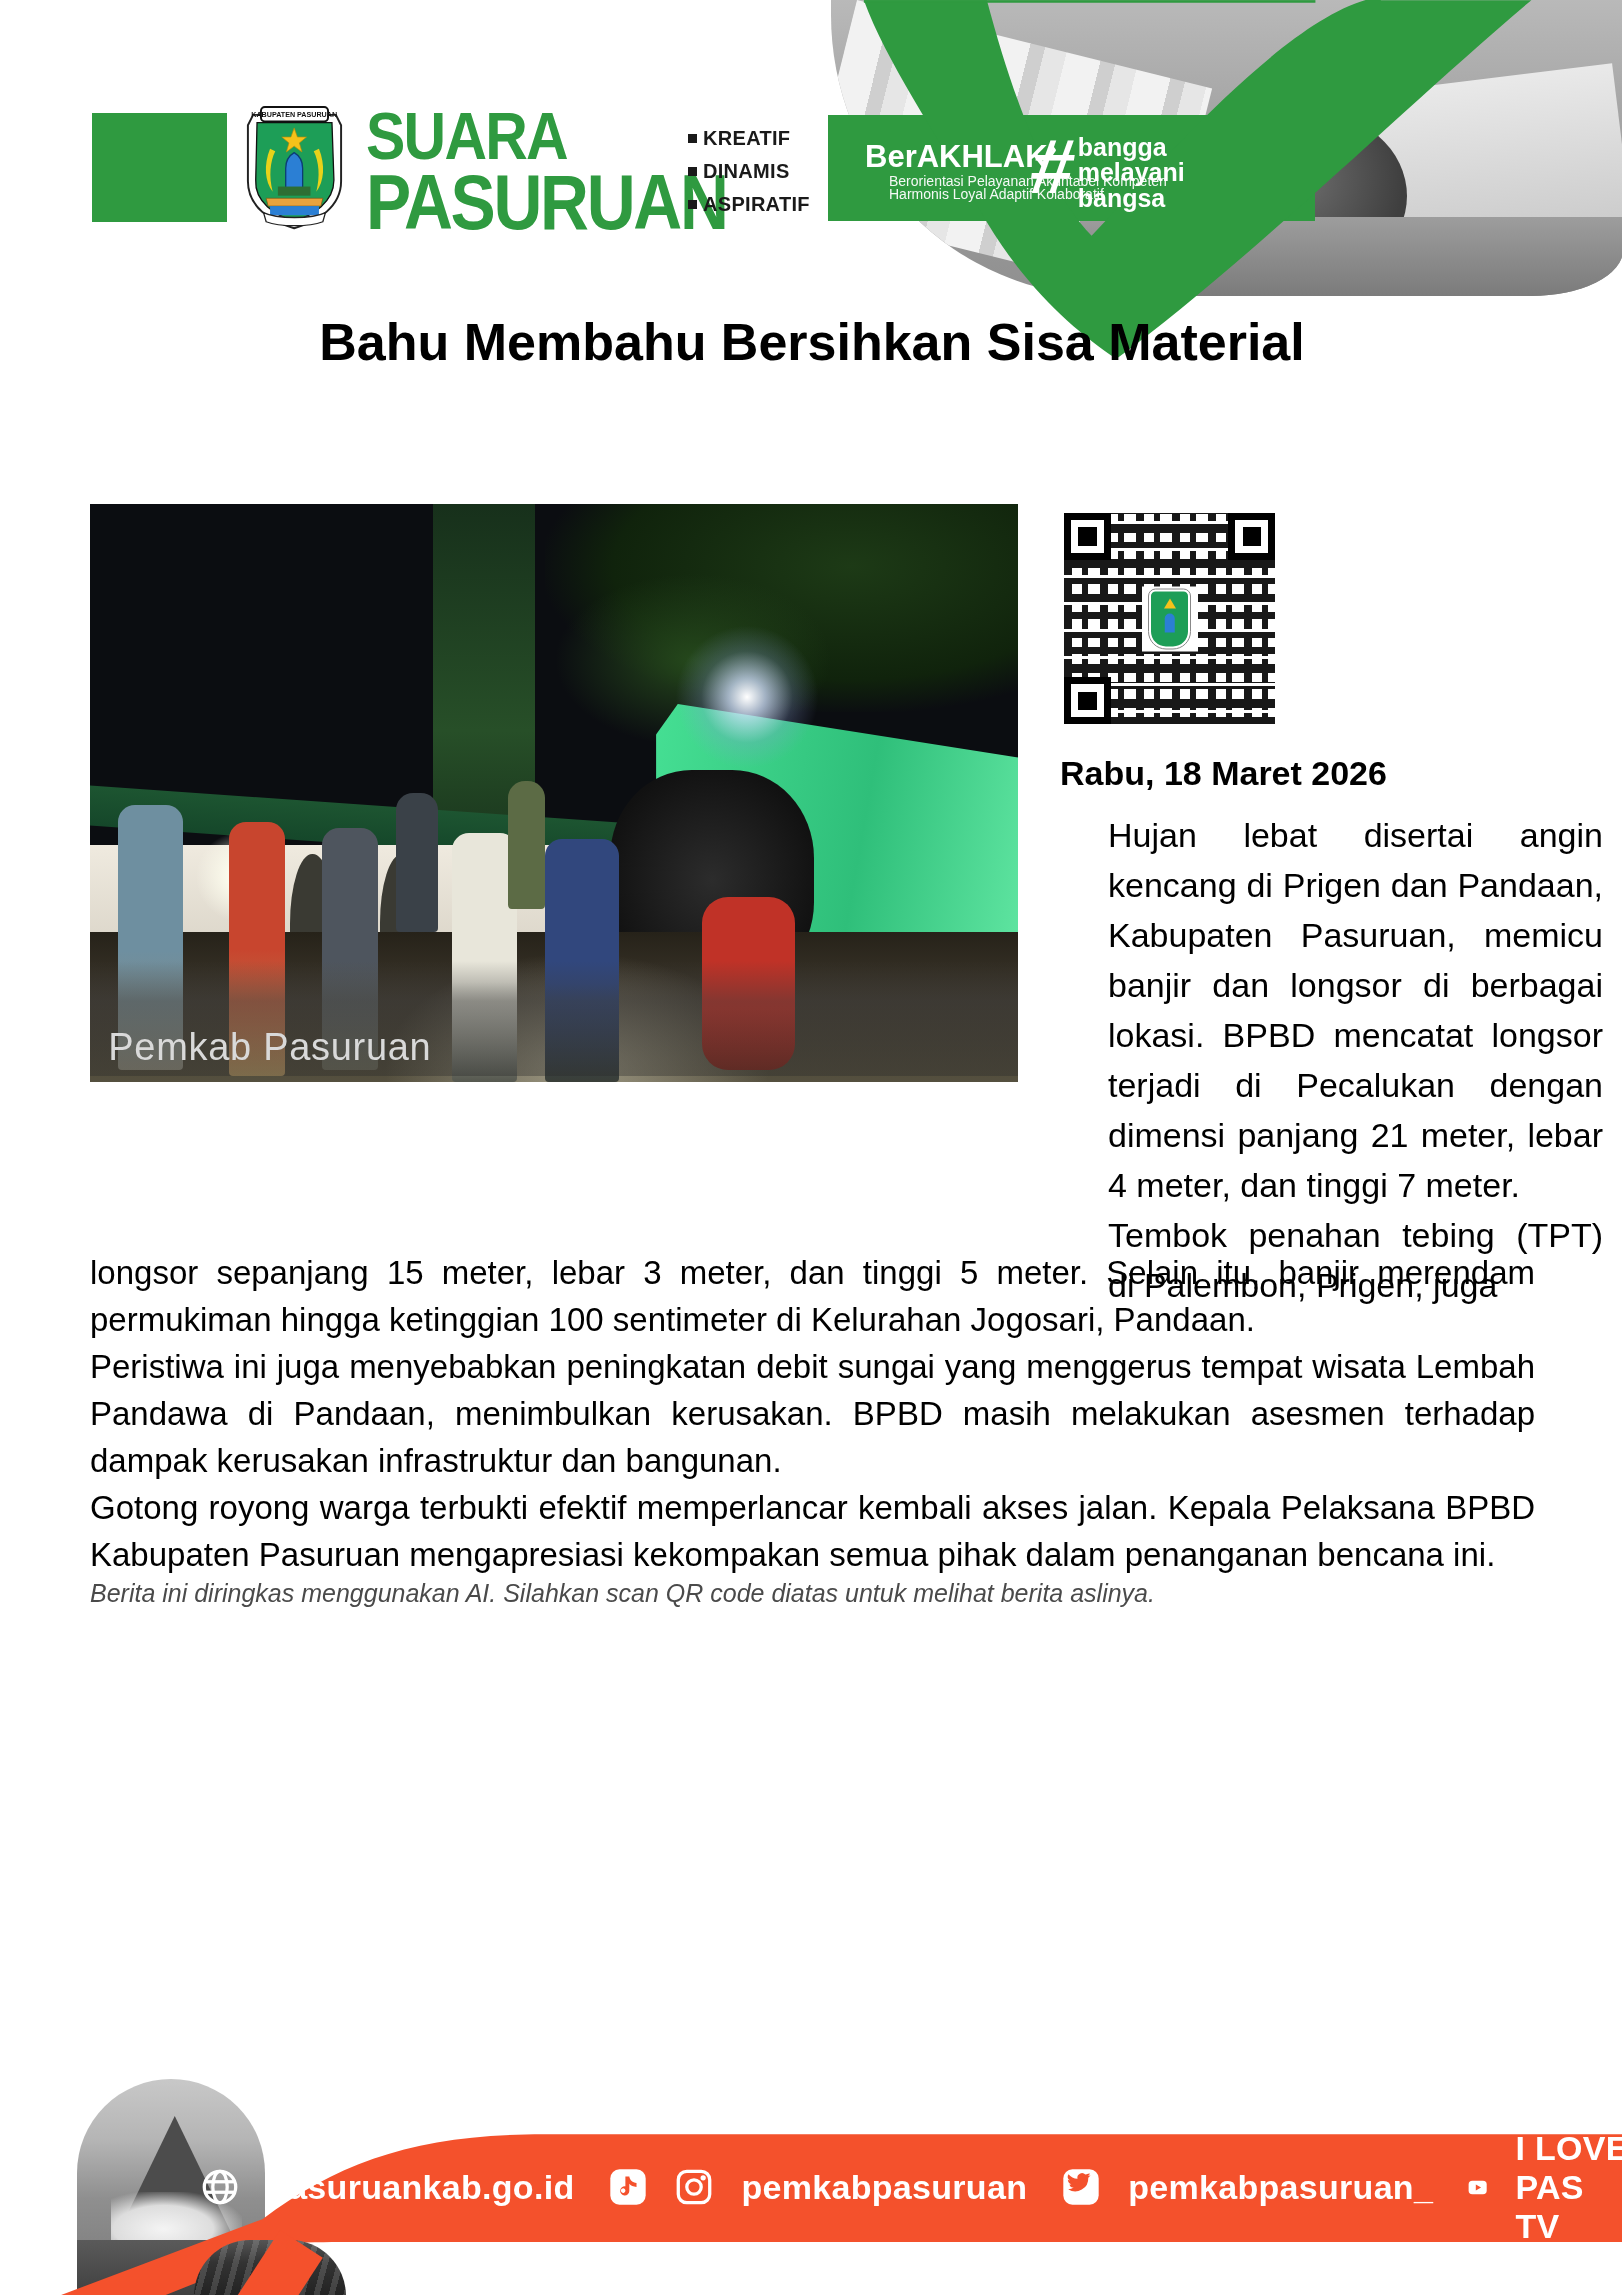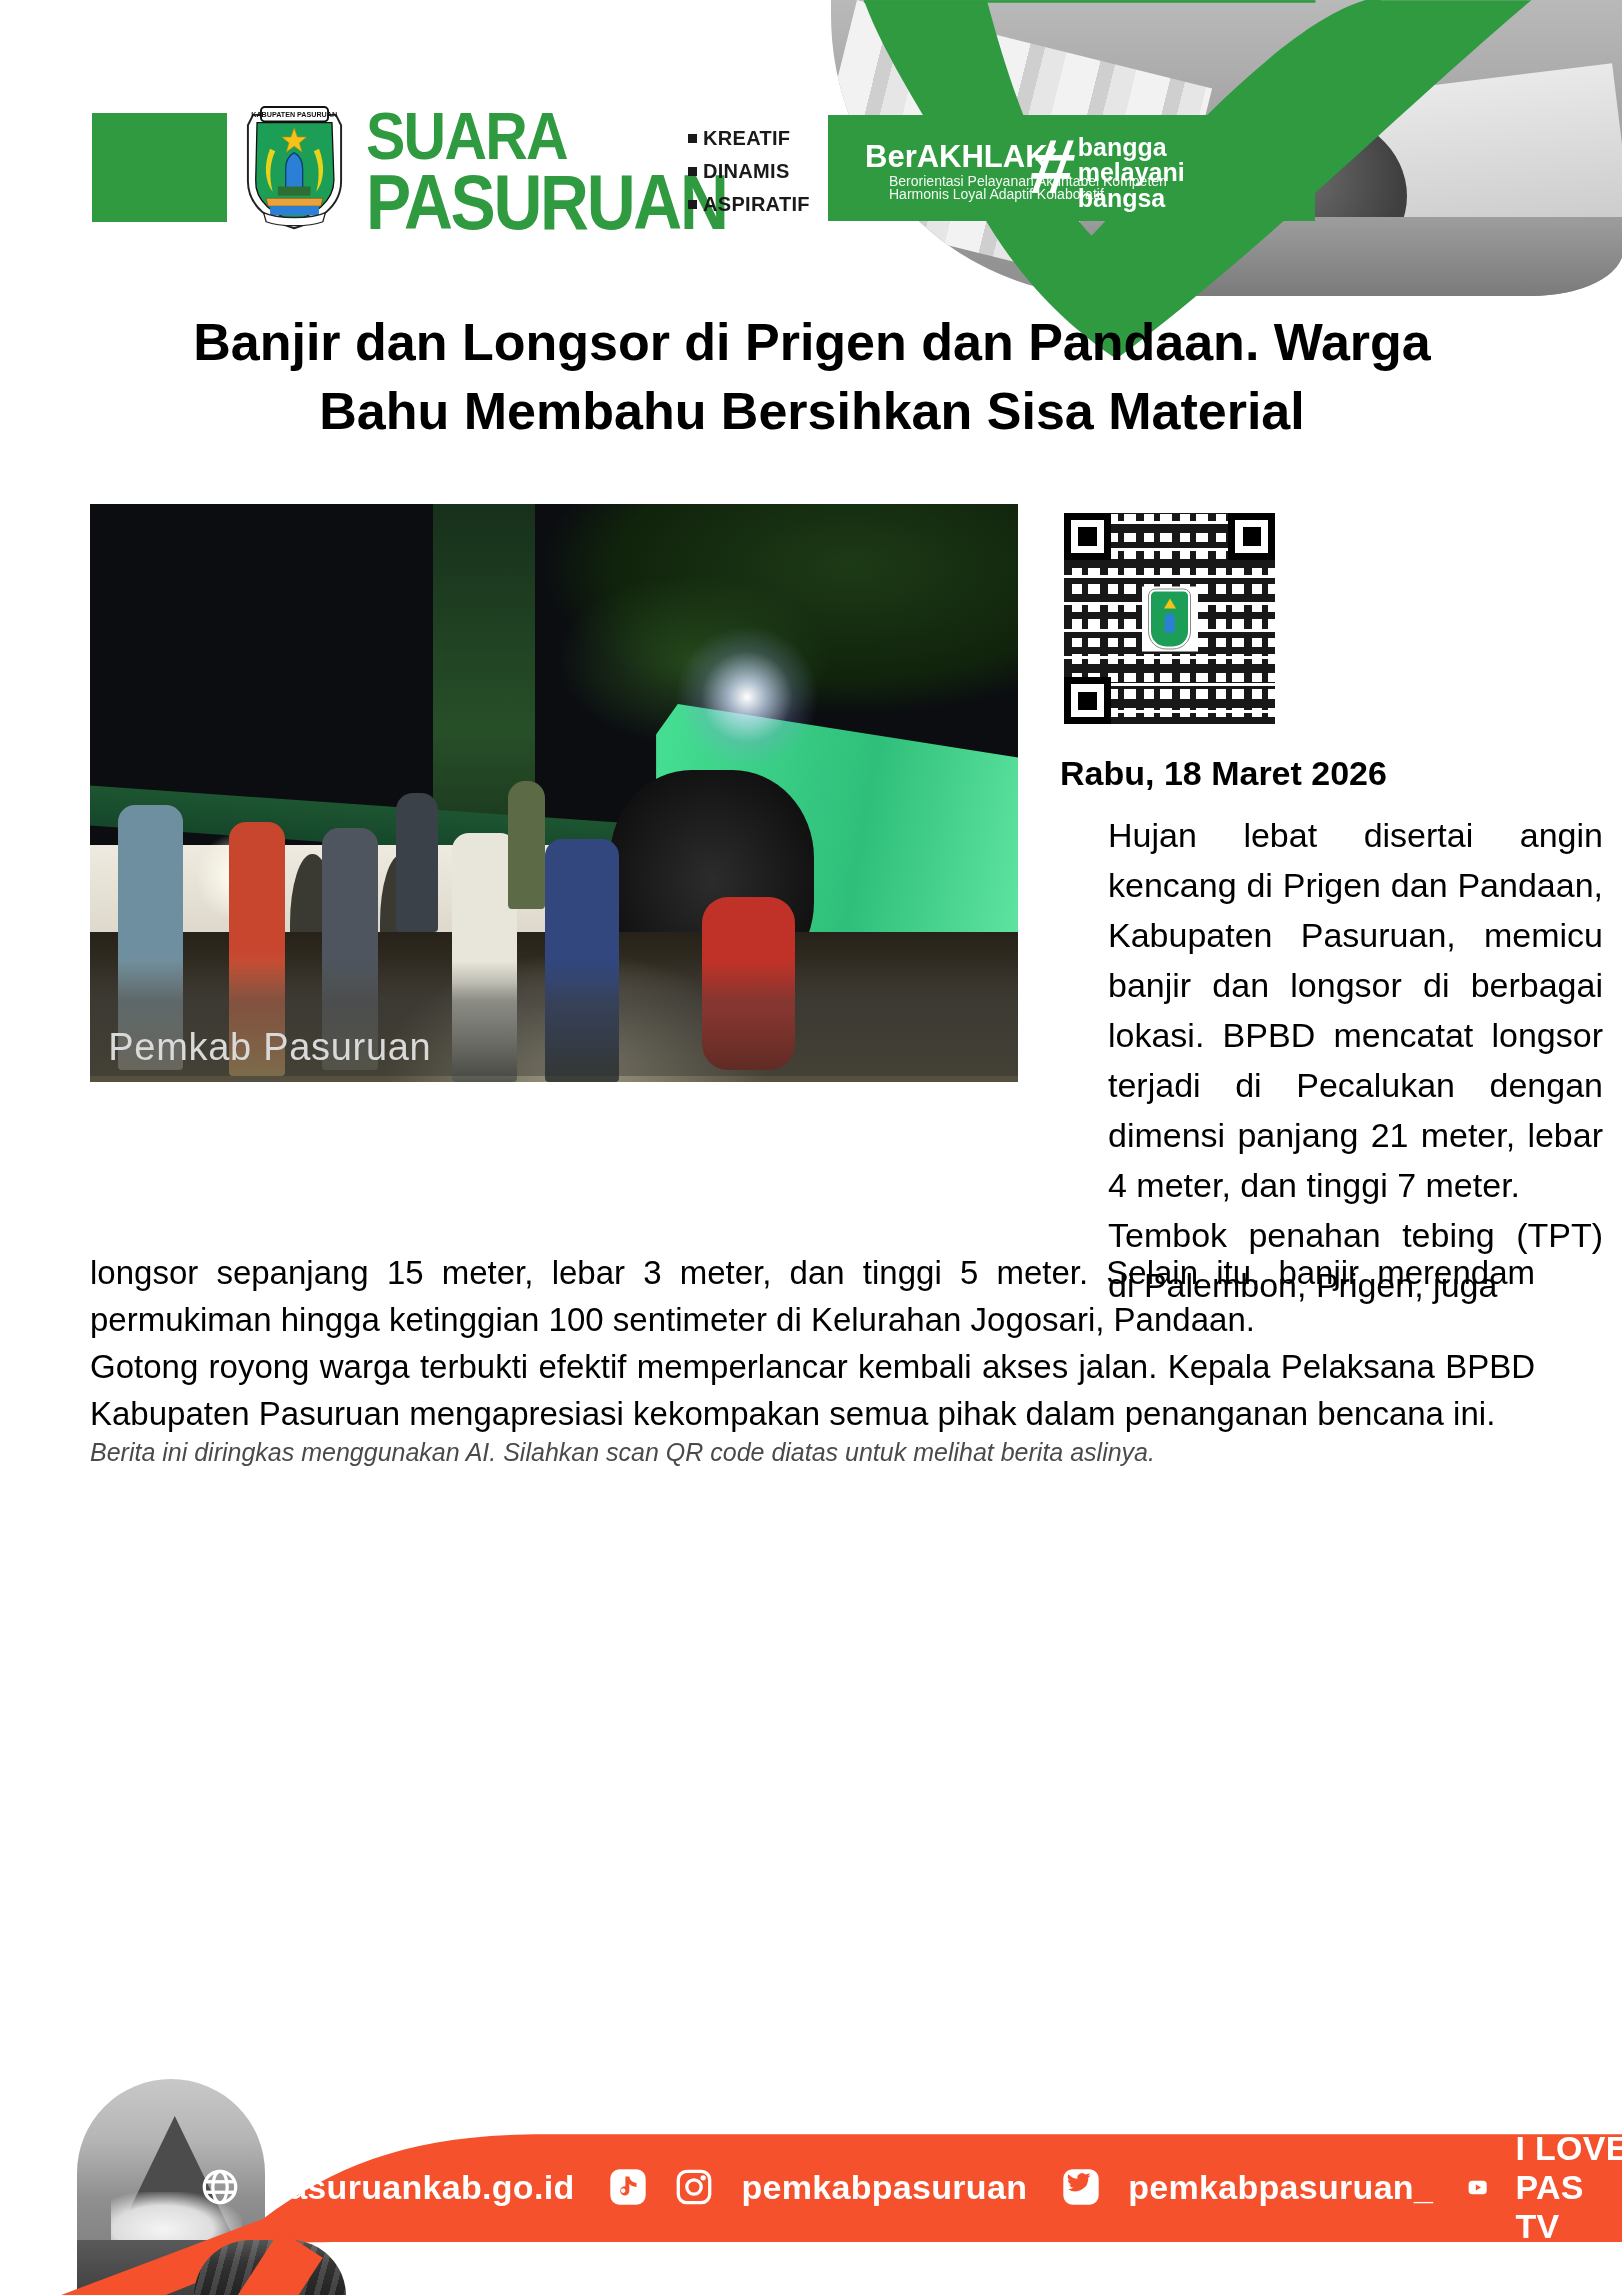--- a/index.html
+++ b/index.html
@@ -156,21 +156,20 @@
   <div class="hashtag">
     <div class="hash">#</div>
     <div class="words">
       <div>bangga</div>
       <div>melayani</div>
       <div>bangsa</div>
     </div>
   </div>
 
   <div class="title">
-    <div>Banjir dan Longsor di Prigen dan Pandaan. Warga</div>
     <div>Bahu Membahu Bersihkan Sisa Material</div>
   </div>
 
   <div class="photo">
     <div class="ph-minaret"></div>
     <div class="ph-foliage"></div>
     <div class="ph-foliage2"></div>
     <div class="ph-roof"></div>
     <div class="ph-bldg">
       <div class="ph-arch" style="left:8%"></div>
@@ -208,20 +207,21 @@
 
   <div class="date">Rabu, 18 Maret 2026</div>
 
   <div class="rightcol">
     <p>Hujan lebat disertai angin kencang di Prigen dan Pandaan, Kabupaten Pasuruan, memicu banjir dan longsor di berbagai lokasi. BPBD mencatat longsor terjadi di Pecalukan dengan dimensi panjang 21 meter, lebar 4 meter, dan tinggi 7 meter.</p>
     <p>Tembok penahan tebing (TPT) di Palembon, Prigen, juga</p>
   </div>
 
   <div class="bodytext">
     <p>longsor sepanjang 15 meter, lebar 3 meter, dan tinggi 5 meter. Selain itu, banjir merendam permukiman hingga ketinggian 100 sentimeter di Kelurahan Jogosari, Pandaan.</p>
+    <p>Peristiwa ini juga menyebabkan peningkatan debit sungai yang menggerus tempat wisata Lembah Pandawa di Pandaan, menimbulkan kerusakan. BPBD masih melakukan asesmen terhadap dampak kerusakan infrastruktur dan bangunan.</p>
     <p>Gotong royong warga terbukti efektif memperlancar kembali akses jalan. Kepala Pelaksana BPBD Kabupaten Pasuruan mengapresiasi kekompakan semua pihak dalam penanganan bencana ini.</p>
     <p class="footnote">Berita ini diringkas menggunakan AI. Silahkan scan QR code diatas untuk melihat berita aslinya.</p>
   </div>
 
   <div class="bromo-dome">
     <div class="bromo-peak"></div>
     <div class="bromo-cloud"></div>
     <div class="bromo-base"></div>
   </div>
 

